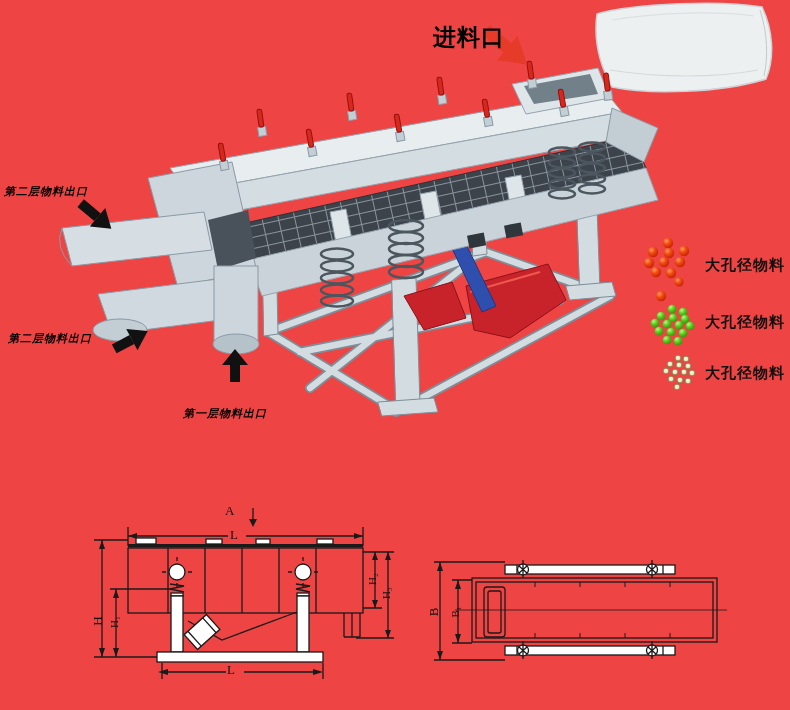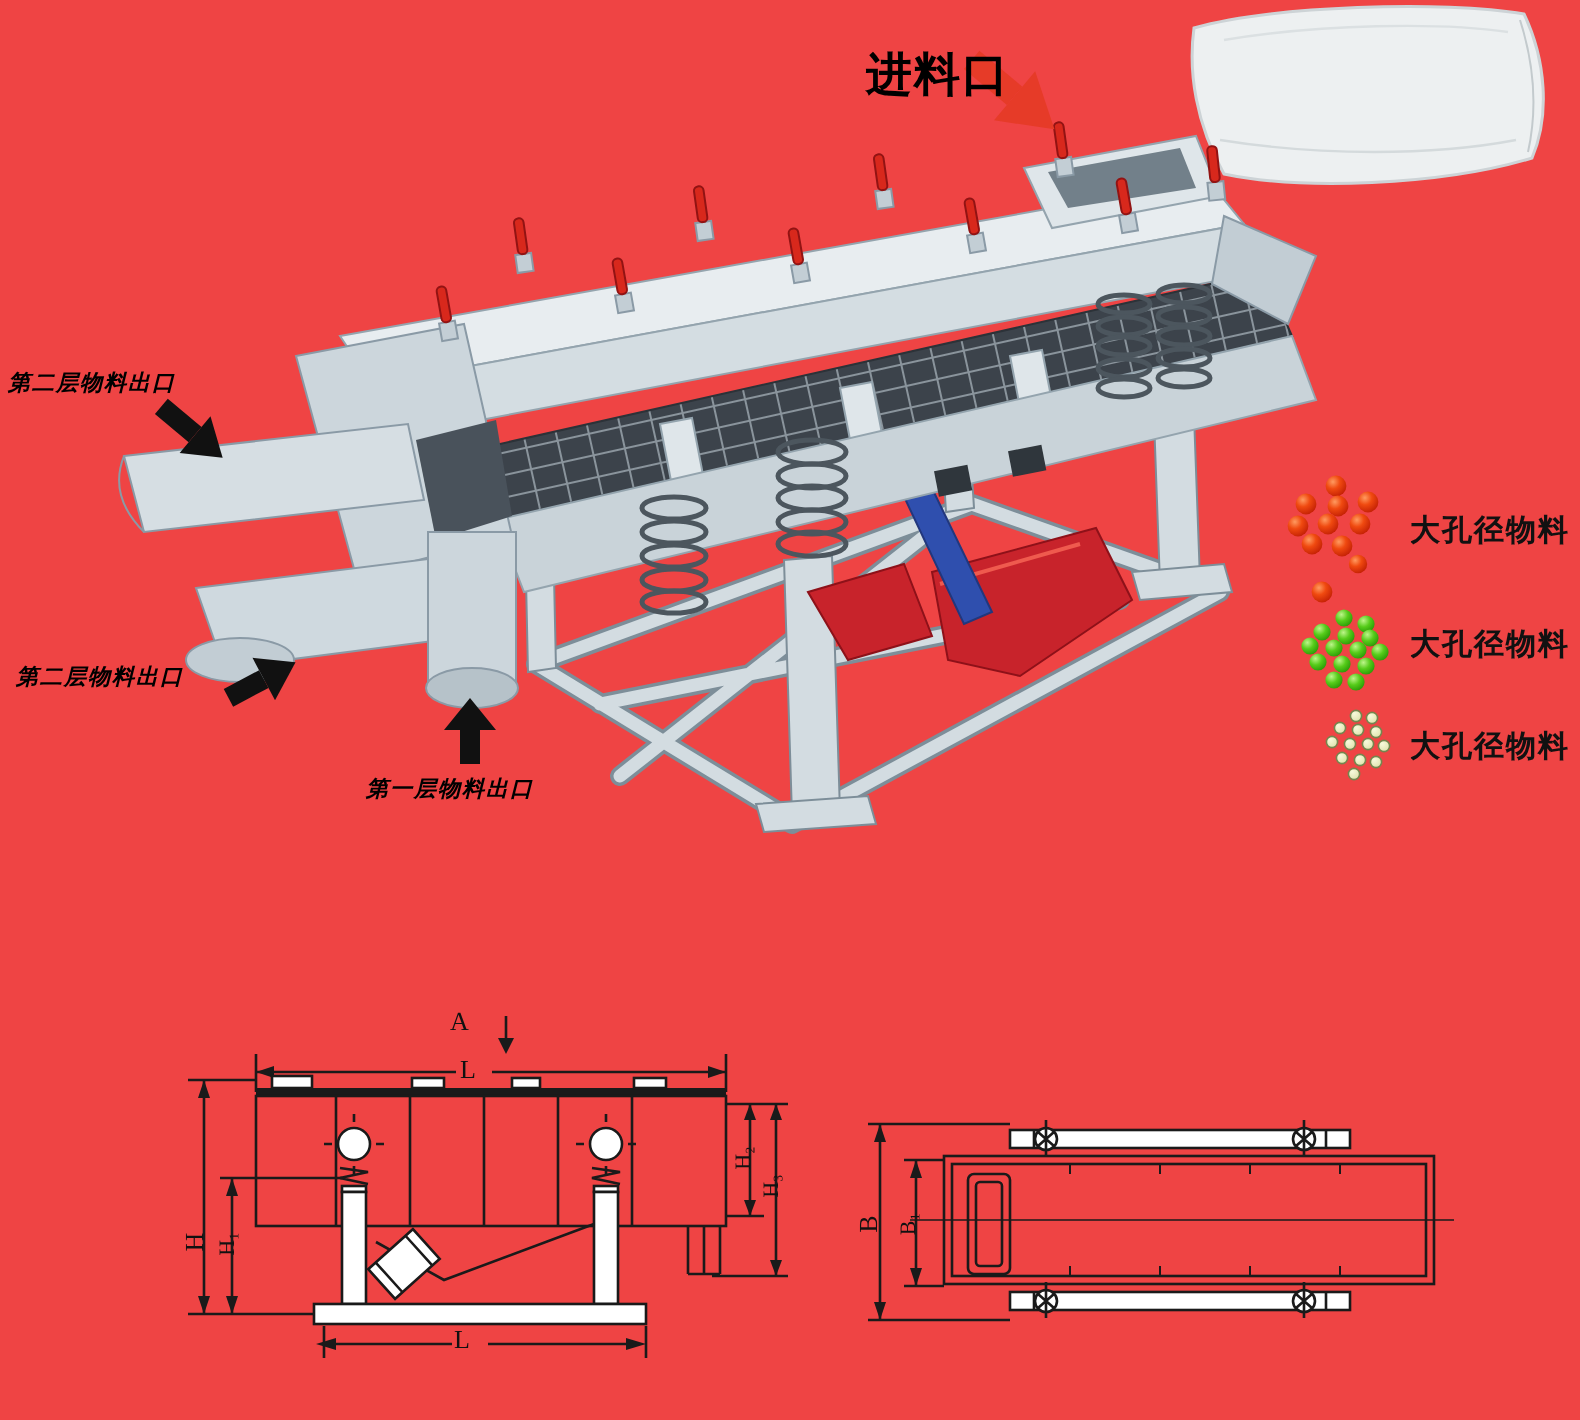--- a/index.html
+++ b/index.html
@@ -230,21 +230,21 @@
         <circle cx="671" cy="379" r="2.8"></circle>
         <circle cx="680" cy="380" r="2.8"></circle>
         <circle cx="688" cy="381" r="2.8"></circle>
         <circle cx="677" cy="387" r="2.8"></circle>
     </g>
   </svg>
 
   <div class="abs cn-label feed" style="left:433px;top:22px">进料口</div>
   <div class="abs cn-label outlet" style="left:4px;top:184px">第二层物料出口</div>
   <div class="abs cn-label outlet" style="left:8px;top:331px">第二层物料出口</div>
-  <div class="abs cn-label outlet" style="left:183px;top:387px">第一层物料出口</div>
+  <div class="abs cn-label outlet" style="left:183px;top:406px">第一层物料出口</div>
 
   <div class="abs legend-label" style="left:705px;top:256px">大孔径物料</div>
   <div class="abs legend-label" style="left:705px;top:313px">大孔径物料</div>
   <div class="abs legend-label" style="left:705px;top:364px">大孔径物料</div>
 
   <svg class="abs" style="left:60px;top:500px" width="340" height="200" viewBox="0 0 340 200" fill="none" stroke="#1a1a1a" stroke-width="1.3">
 
     <path d="M193,8 V20"></path>
       <polygon points="189,19 193,27 197,19" fill="#1a1a1a" stroke="none"></polygon>
 

